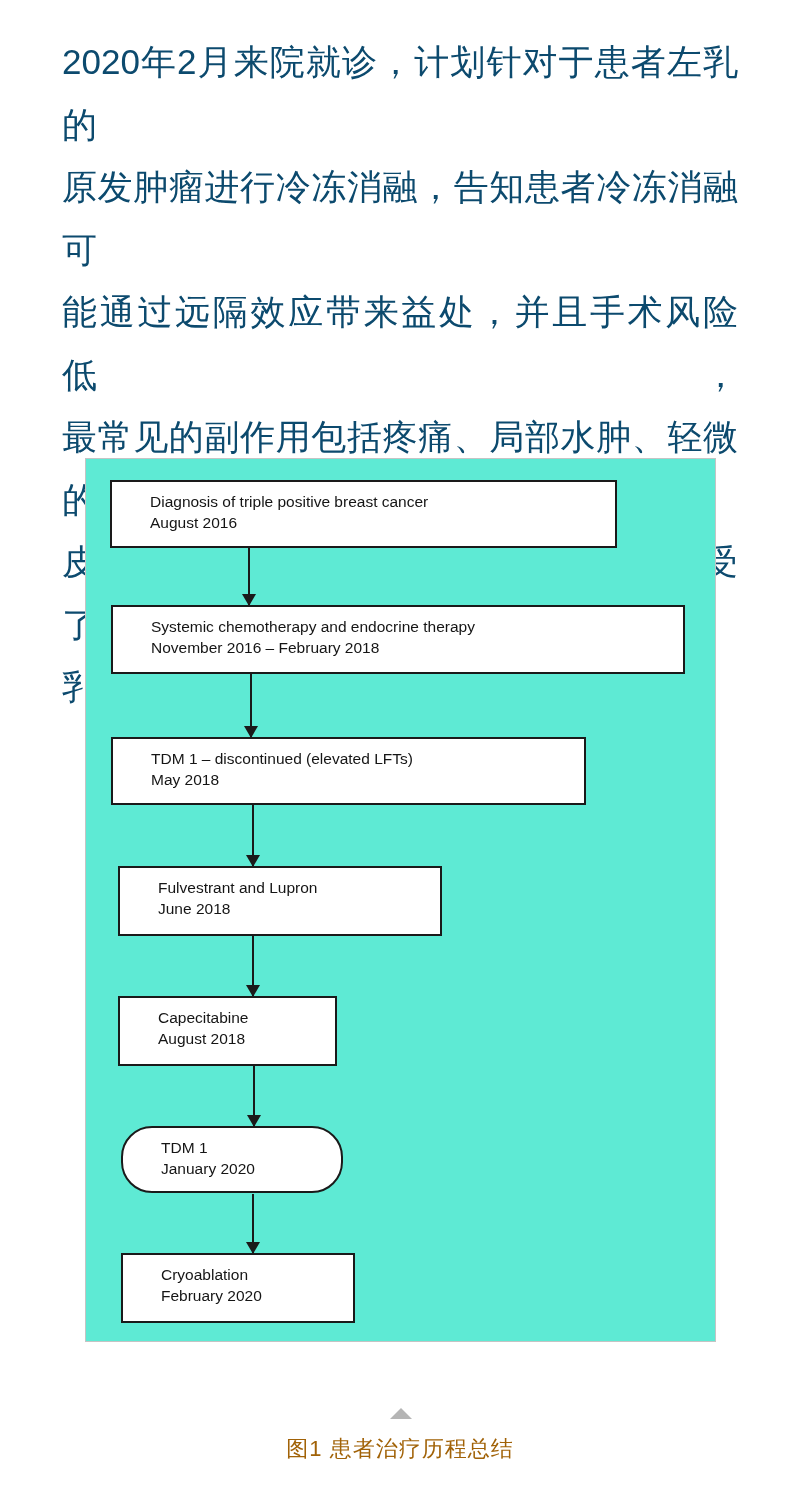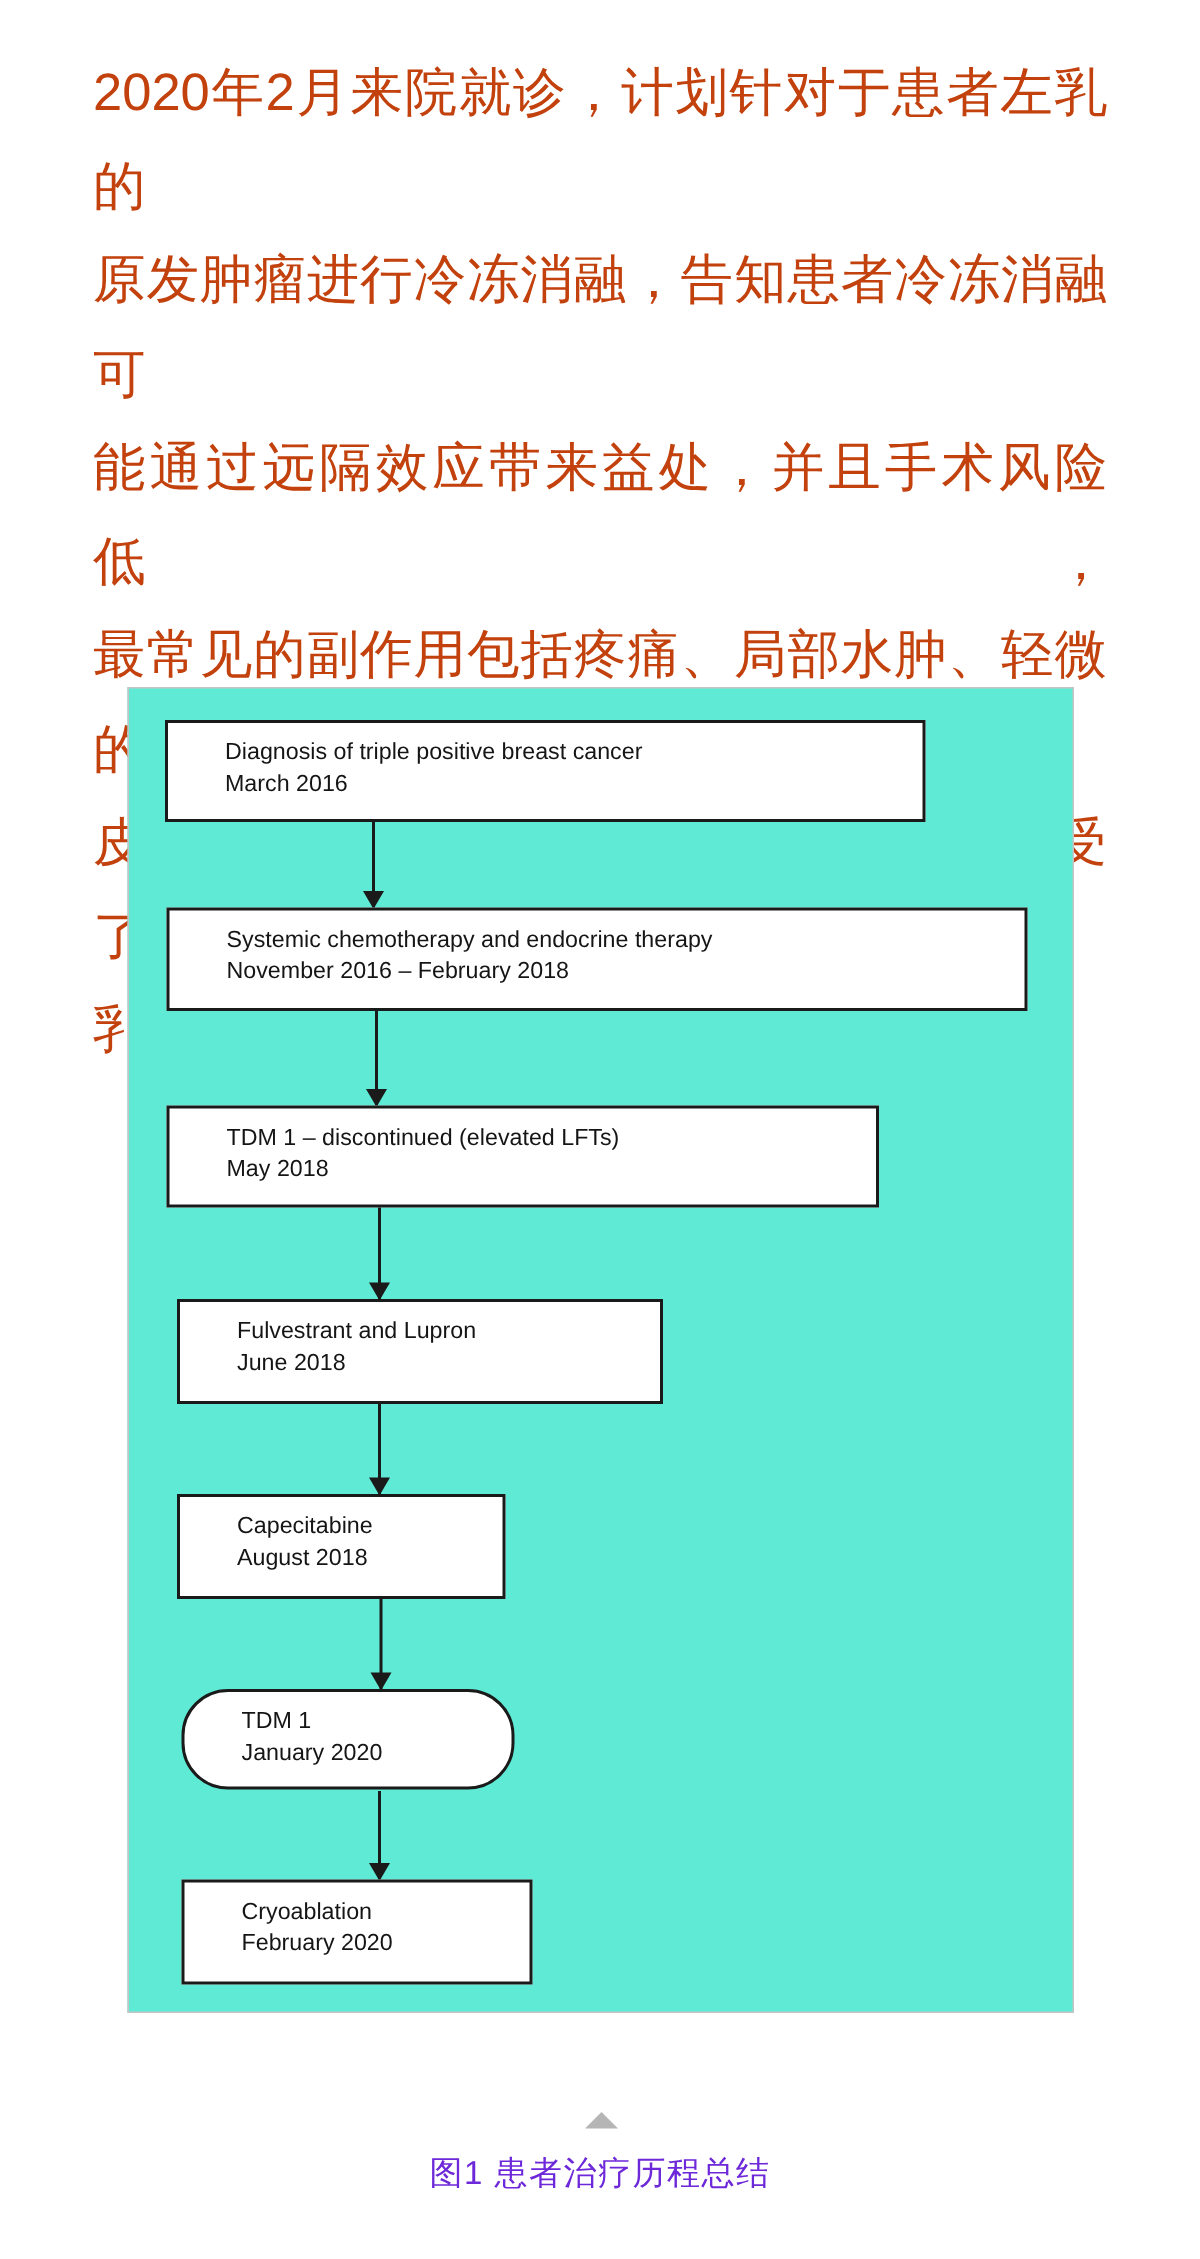--- a/index.html
+++ b/index.html
@@ -4,21 +4,21 @@
 <style>
   html,body { margin:0; padding:0; }
   body {
     width:800px; height:1506px; background:#ffffff; position:relative;
     font-family:"Liberation Sans", sans-serif; overflow:hidden;
   }
 
   
   .paragraph {
     position:absolute; left:62px; top:31px; width:676px;
-    font-size:35px; line-height:62.5px; color:#c2410c;
+    font-size:35px; line-height:62.5px; color:#0c4a6e;
     font-family:"Liberation Sans", sans-serif;
   }
   .paragraph .pline { text-align:justify; text-align-last:justify; text-justify:inter-ideograph; }
   .paragraph .pline.last { text-align-last:left; }
 
   
   .figure {
     position:absolute; left:85px; top:458px; width:631px; height:884px;
     border:1px solid #c4c4c4; background:#5eead4; box-sizing:border-box;
   }
@@ -55,41 +55,41 @@
   .a6 { left:166px; top:735px; height:59px; }
 
   
   .collapse-triangle {
     position:absolute; left:390px; top:1408px; width:0; height:0; cursor:pointer;
     border-left:11px solid transparent; border-right:11px solid transparent;
     border-bottom:11px solid #b5b5b5;
   }
   .caption {
     position:absolute; left:0; top:1434px; width:800px; text-align:center;
-    font-size:22px; line-height:30px; color:#6d28d9; letter-spacing:1px;
+    font-size:22px; line-height:30px; color:#a16207; letter-spacing:1px;
     font-family:"Liberation Sans", sans-serif;
   }
 </style>
 </head>
 <body>
 
 <div class="paragraph">
   <div class="pline">2020年2月来院就诊，计划针对于患者左乳的</div>
   <div class="pline">原发肿瘤进行冷冻消融，告知患者冷冻消融可</div>
   <div class="pline">能通过远隔效应带来益处，并且手术风险低，</div>
   <div class="pline">最常见的副作用包括疼痛、局部水肿、轻微的</div>
   <div class="pline">皮肤冻伤、瘙痒等。患者在2020年5月接受了</div>
   <div class="pline last">乳房冷冻消融。</div>
 </div>
 
 <div class="figure">
 
   <div class="box b1">
     <span>Diagnosis of triple positive breast cancer</span>
-    <span>March 2016</span>
+    <span>August 2016</span>
   </div>
   <div class="arrow a1"></div>
 
   <div class="box b2">
     <span>Systemic chemotherapy and endocrine therapy</span>
     <span>November 2016 – February 2018</span>
   </div>
   <div class="arrow a2"></div>
 
   <div class="box b3">

